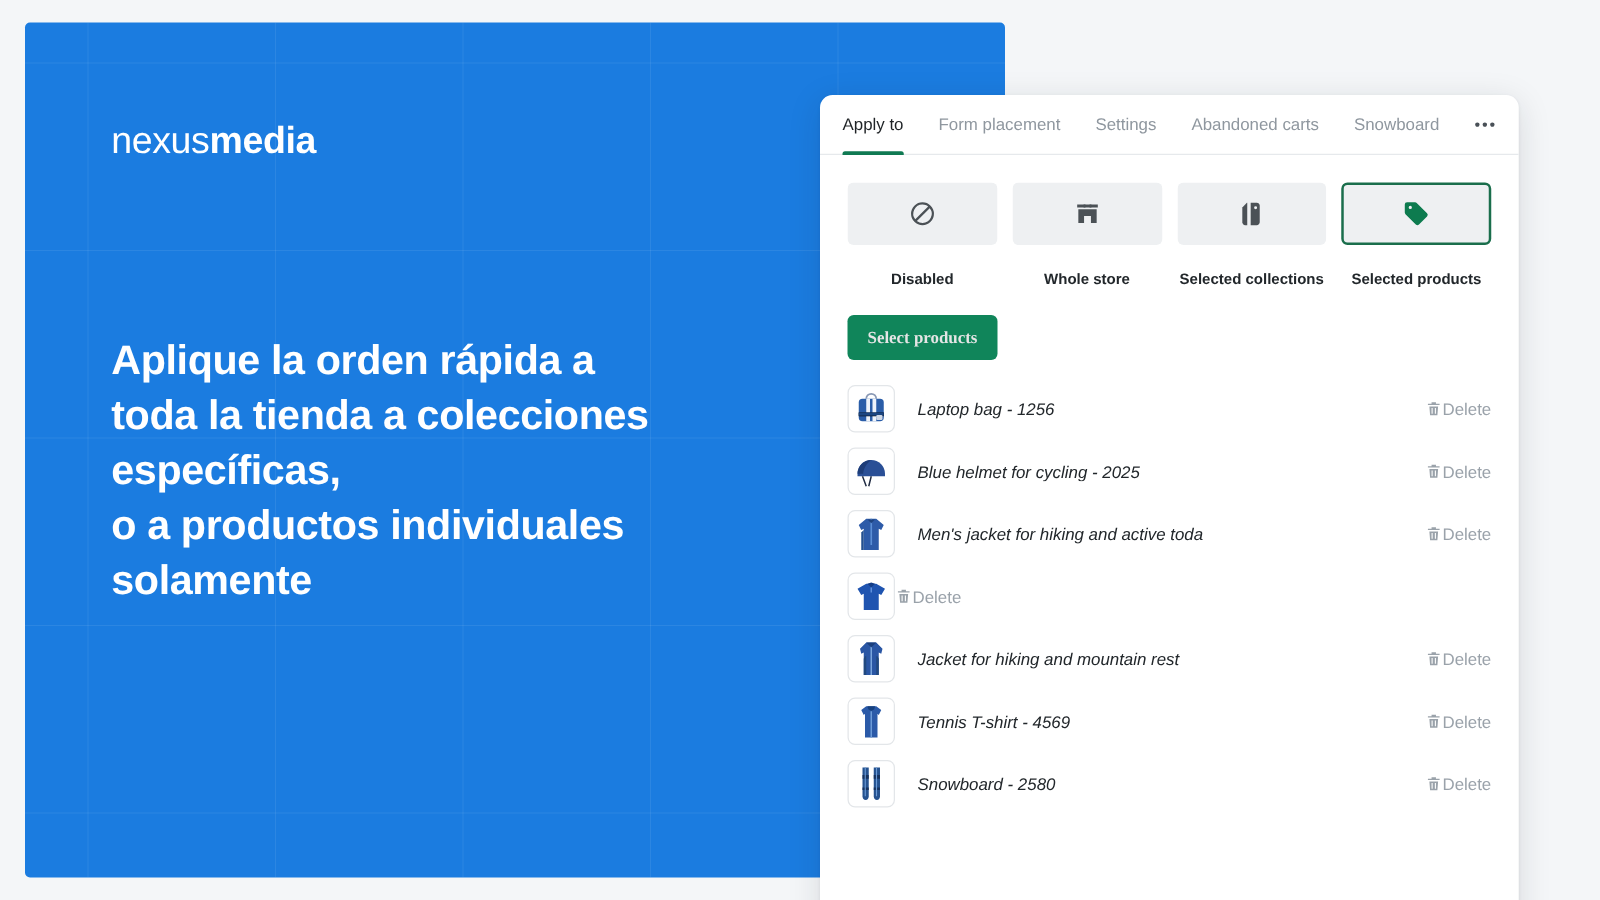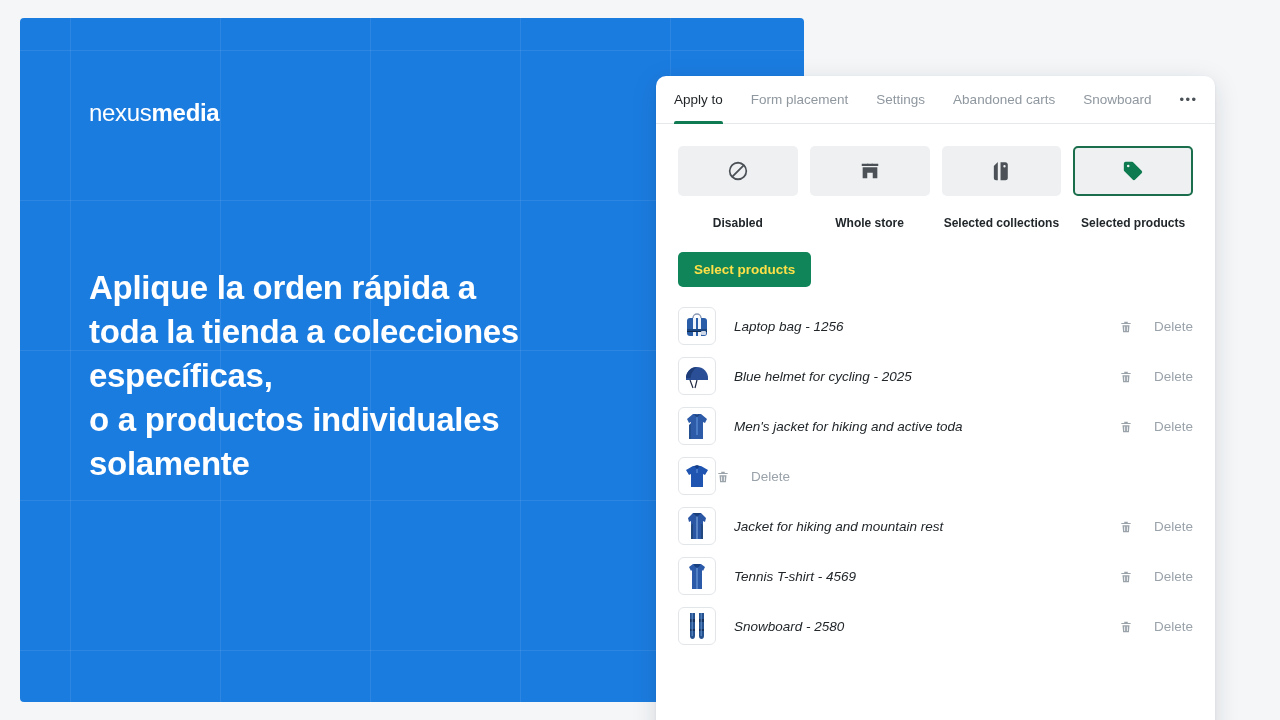--- a/index.html
+++ b/index.html
@@ -34,21 +34,21 @@
       linear-gradient(to right, rgba(255,255,255,0.075) 1px, transparent 1px),
       linear-gradient(to bottom, rgba(255,255,255,0.075) 1px, transparent 1px);
     background-size: 150px 150px;
     background-position: 50px 32px;
     pointer-events: none;
   }
   .promo-logo {
     position: absolute;
     left: 69px;
     top: 78px;
-    font-size: 24px;
+    font-size: 30px;
     line-height: 34px;
     color: #ffffff;
     letter-spacing: -0.3px;
     white-space: nowrap;
   }
   .promo-logo .lw { font-weight: 300; }
   .promo-logo .bw { font-weight: 700; }
 
   .promo-headline {
     position: absolute;
@@ -150,28 +150,28 @@
   .option .option-icon rect,
   .option .option-icon line { fill: #4b5156; }
   .option.selected .option-icon path,
   .option.selected .option-icon circle { fill: #0d7b4f; }
 
   
   .select-btn {
     margin: 22px 22px 0 22px;
     display: inline-block;
     background: #10855a;
-    color: #fde047;
+    color: #e5e5e5;
     font-size: 13.5px;
     font-weight: 700;
     padding: 10px 16px;
     border: none;
     border-radius: 5px;
     cursor: pointer;
-    font-family: Liberation Sans, sans-serif;
+    font-family: Liberation Serif, serif;
   }
 
   
   .product-list { padding: 14px 22px 0 22px; }
   .product-row {
     display: flex;
     align-items: center;
     height: 50px;
   }
   .thumb {
@@ -192,22 +192,22 @@
     margin-left: 18px;
     font-size: 13.5px;
     color: #22272b;
     white-space: nowrap;
     overflow: hidden;
     text-overflow: ellipsis;
     font-style: italic;
   }
   .delete-btn {
     display: flex;
-    align-items: flex-end;
-    gap: 21px;
+    align-items: center;
+    gap: 0;
     color: #9aa2aa;
     font-size: 13.5px;
     cursor: pointer;
     flex: 0 0 auto;
   }
   .delete-btn svg { width: 14px; height: 14px; display: block; }
   .delete-btn svg * { fill: #9aa2aa; }
 </style>
 </head>
 <body>

